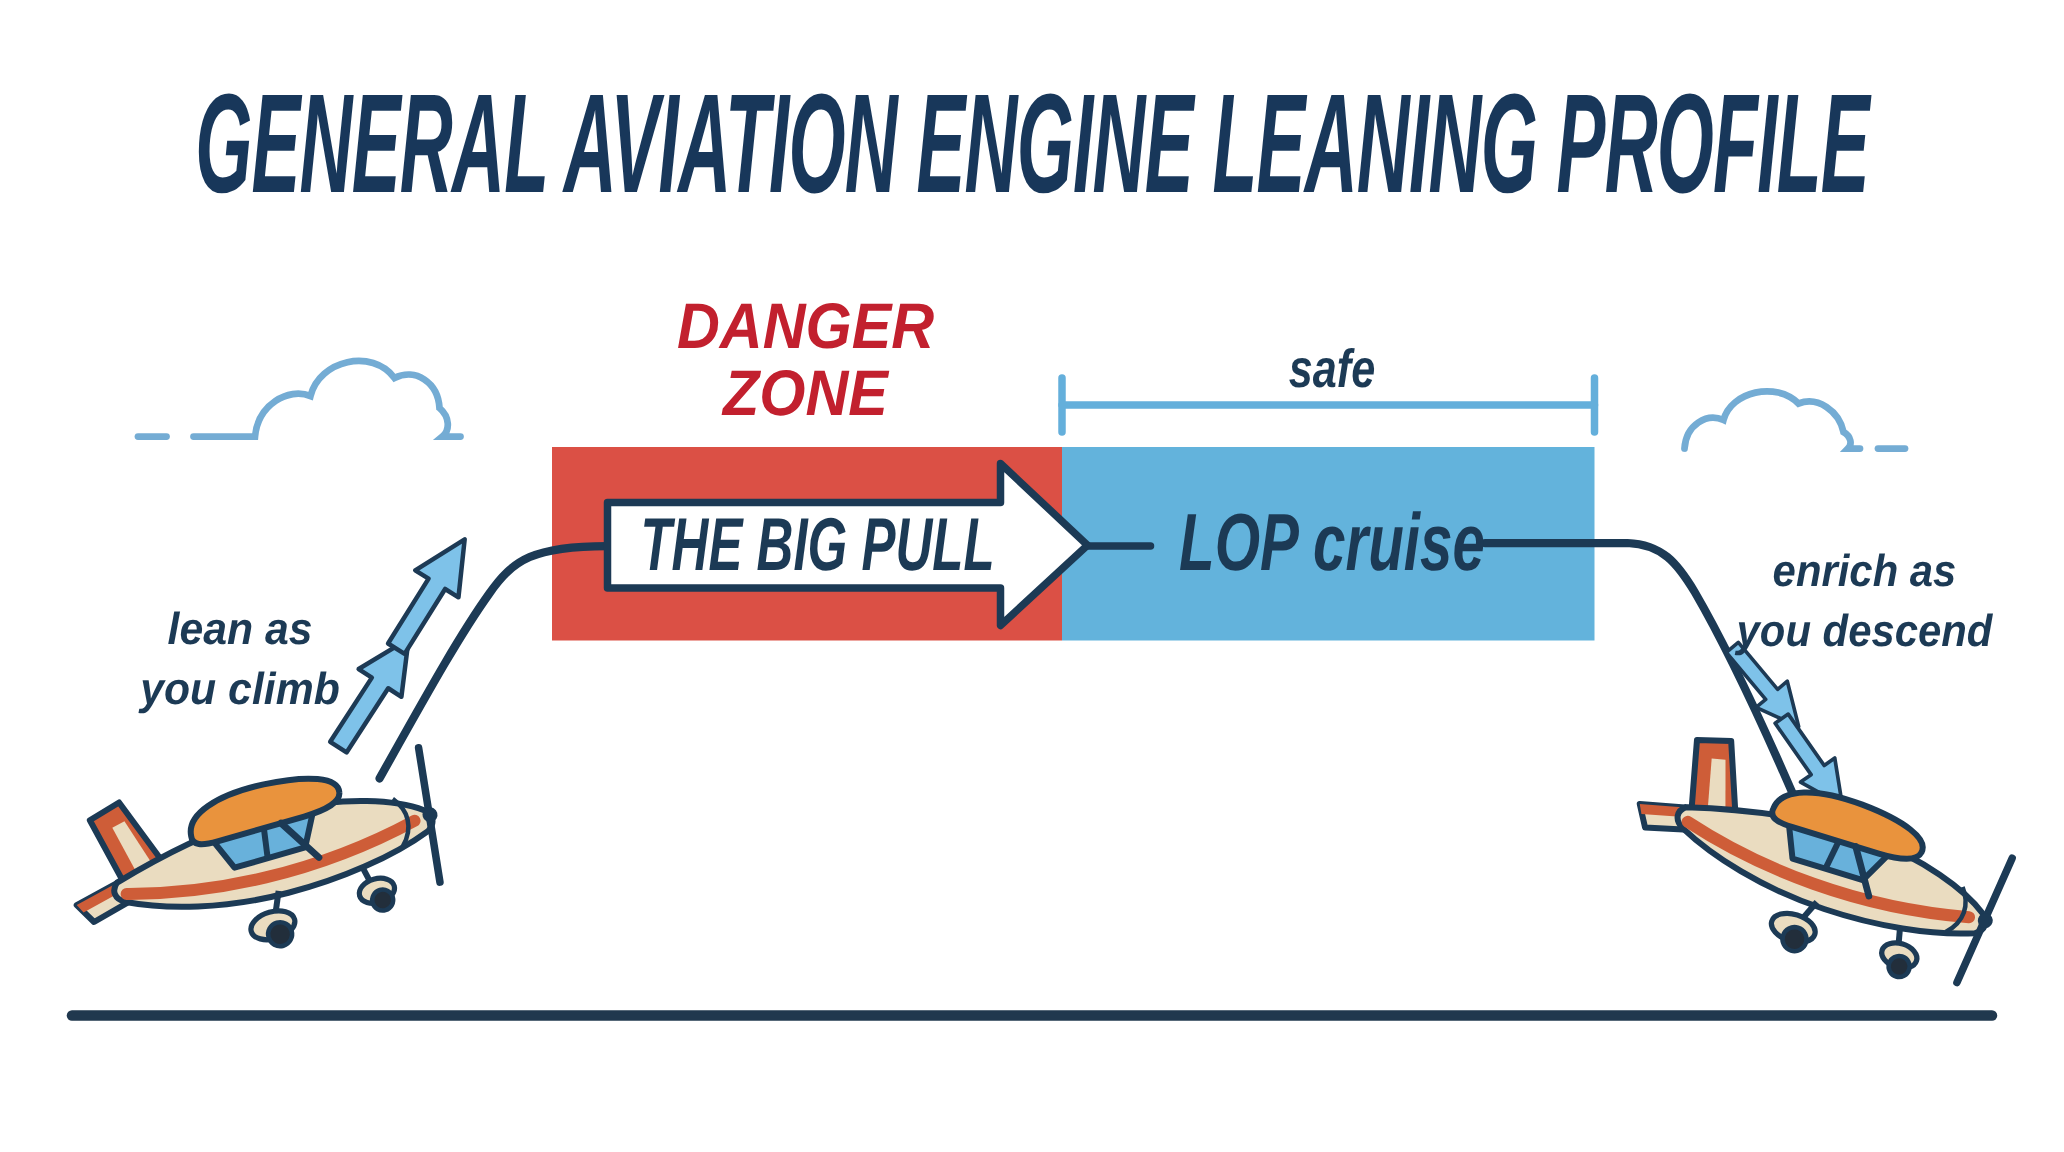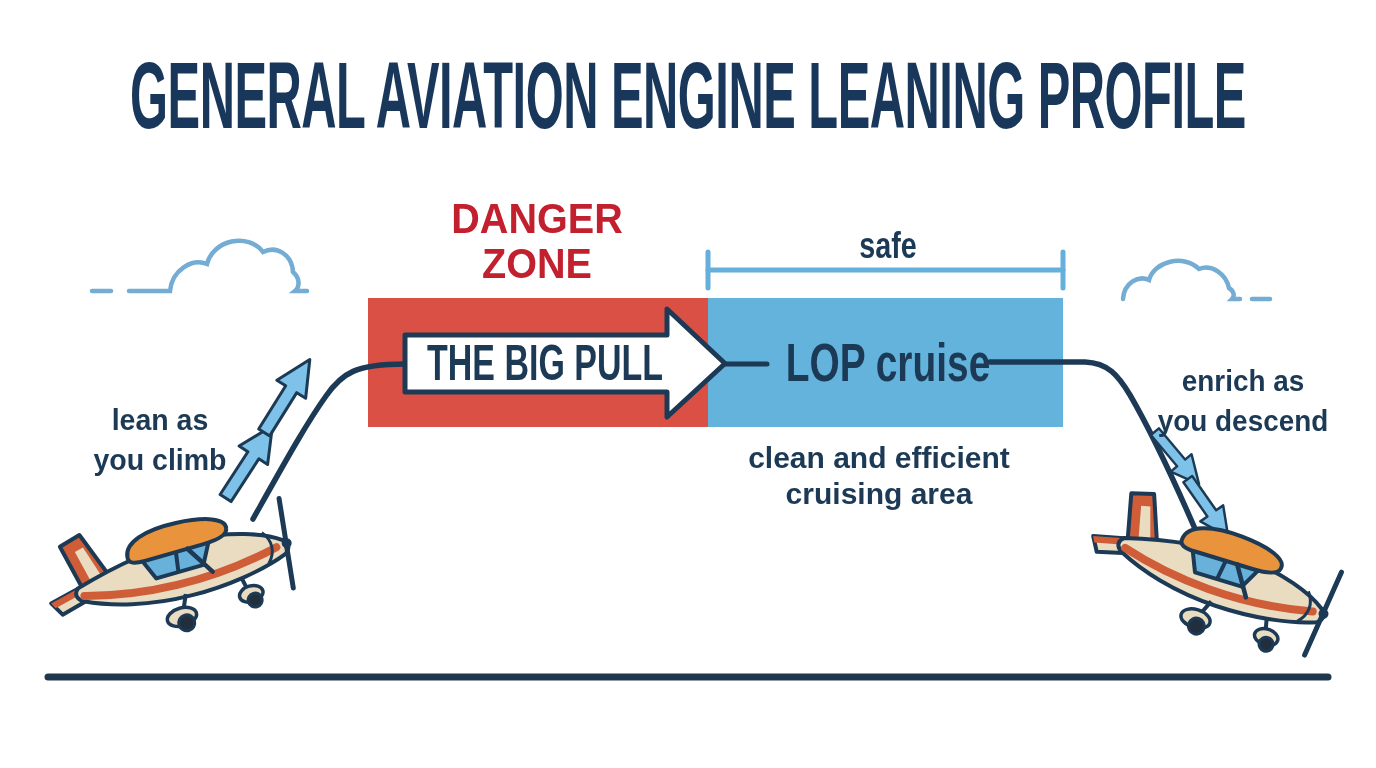--- a/index.html
+++ b/index.html
@@ -1,21 +1,21 @@
 <!DOCTYPE html>
 <html><head>
 <meta charset="utf-8">
 <style>
   html,body{margin:0;padding:0;}
   body{
     width:1376px;height:768px;position:relative;overflow:hidden;
     background:#ffffff;
     font-family:"Liberation Sans","DejaVu Sans",sans-serif;
   }
-  .stage{position:absolute;inset:0;width:1376px;height:678px;}
+  .stage{position:absolute;inset:0;width:1376px;height:678px;font-style:italic;}
   
   .zone{position:absolute;top:298px;height:129px;}
   .zone-danger{left:368px;width:340px;background:#DB5045;}
   .zone-safe{left:708px;width:355px;background:#63B3DC;}
   
   svg.gfx{position:absolute;left:0;top:0;z-index:5;}
   
   .lbl{
     position:absolute;z-index:10;font-weight:bold;white-space:nowrap;
     text-align:center;color:#1C3A55;
@@ -118,24 +118,20 @@
     <div>DANGER</div>
     <div>ZONE</div>
   </div>
 
   <div class="lbl lbl-safe">safe</div>
 
   <div class="lbl lbl-bigpull">THE BIG PULL</div>
 
   <div class="lbl lbl-lop">LOP cruise</div>
 
-  <div class="lbl lbl-clean">
-    <div>clean and efficient</div>
-    <div>cruising area</div>
-  </div>
 
   <div class="lbl lbl-lean">
     <div>lean as</div>
     <div>you climb</div>
   </div>
 
   <div class="lbl lbl-enrich">
     <div>enrich as</div>
     <div>you descend</div>
   </div>

